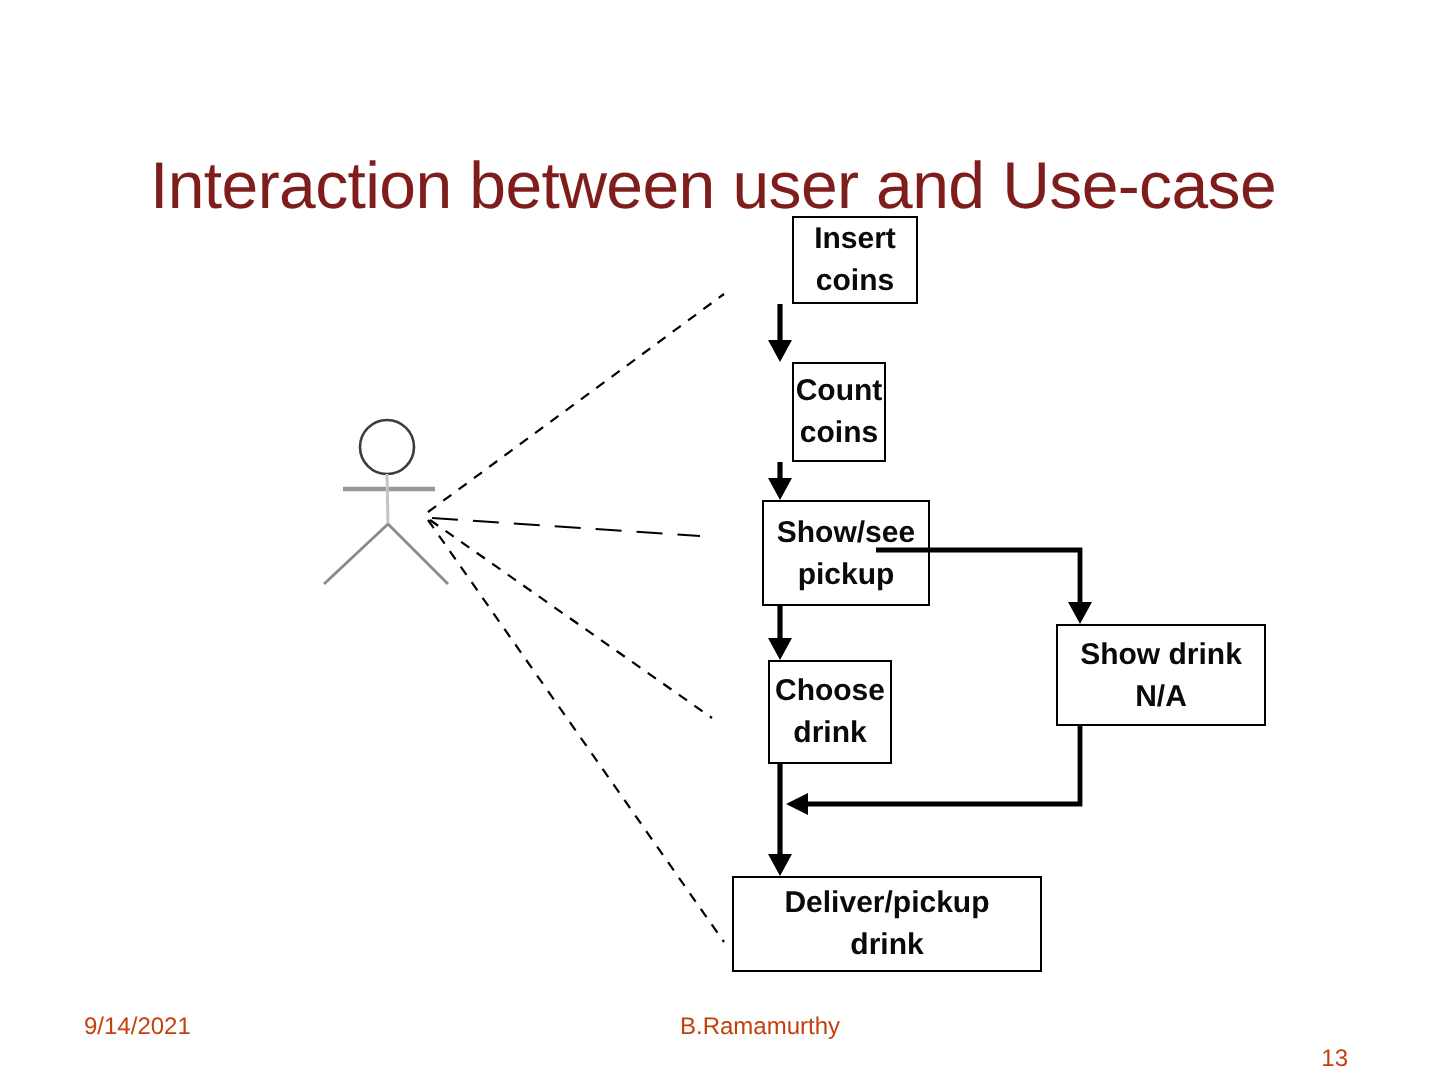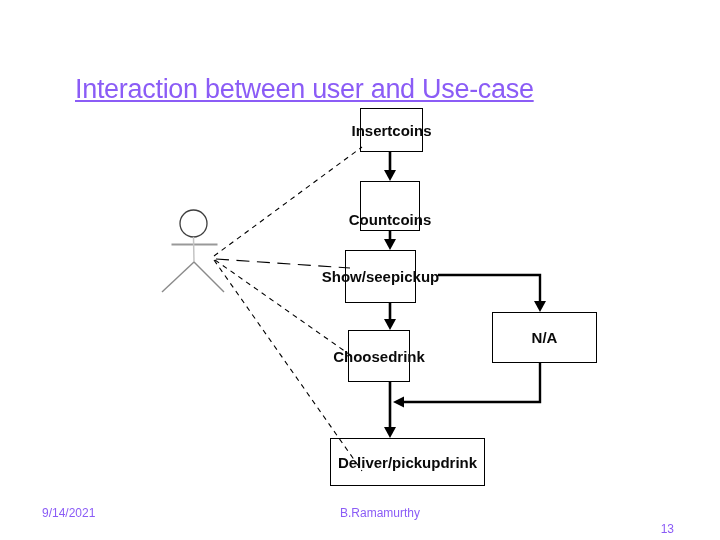--- a/index.html
+++ b/index.html
@@ -13,62 +13,62 @@
     height: 540px;
     background: #ffffff;
     overflow: hidden;
     font-family: "Liberation Sans", sans-serif;
   }
   .title {
     position: absolute;
     left: 75px;
     top: 74px;
     margin: 0;
-    font-size: 27px;
+    font-size: 33px;
     font-weight: 400;
     letter-spacing: -0.3px;
-    color: #8b5cf6;
+    color: #7f1d1d;
     white-space: nowrap;
-    text-decoration: underline;
   }
   svg.wires {
     position: absolute;
     left: 0;
     top: 0;
     width: 720px;
     height: 540px;
   }
   .node {
     position: absolute;
     box-sizing: border-box;
     border: 1.6px solid #000000;
     background: transparent;
     display: flex;
-    flex-direction: row;
+    flex-direction: column;
     align-items: center;
     justify-content: center;
     text-align: center;
     font-size: 15px;
     font-weight: 700;
     line-height: 21px;
     color: #0a0a0a;
     white-space: nowrap;
+    margin-left: 36px;
   }
   #node-insert  { left: 360px; top: 108px; width: 63px;  height: 44px; }
-  #node-count   { left: 360px; top: 181px; width: 60px;  height: 50px; align-items: flex-end; }
-  #node-showsee { left: 345px; top: 250px; width: 71px;  height: 53px; }
+  #node-count   { left: 360px; top: 181px; width: 47px;  height: 50px; }
+  #node-showsee { left: 345px; top: 250px; width: 84px;  height: 53px; }
   #node-choose  { left: 348px; top: 330px; width: 62px;  height: 52px; }
   #node-showna  { left: 492px; top: 312px; width: 105px; height: 51px; }
   #node-deliver { left: 330px; top: 438px; width: 155px; height: 48px; }
   .footer-text {
     position: absolute;
     top: 506px;
     font-size: 12px;
     line-height: 14px;
-    color: #8b5cf6;
+    color: #c2410c;
   }
   #footer-date   { left: 42px; }
   #footer-author { left: 0; width: 720px; text-align: center; padding-left: 20px; }
   #footer-page   { right: 46px; margin-top: 16px; }
 </style>
 </head>
 <body>
 
 <div class="slide">
 
@@ -130,20 +130,21 @@
   </div>
   <div class="node" id="node-showsee">
     <span>Show/see</span>
     <span>pickup</span>
   </div>
   <div class="node" id="node-choose">
     <span>Choose</span>
     <span>drink</span>
   </div>
   <div class="node" id="node-showna">
+    <span>Show drink</span>
     <span>N/A</span>
   </div>
   <div class="node" id="node-deliver">
     <span>Deliver/pickup</span>
     <span>drink</span>
   </div>
 
   <span class="footer-text" id="footer-date">9/14/2021</span>
   <span class="footer-text" id="footer-author">B.Ramamurthy</span>
   <span class="footer-text" id="footer-page">13</span>

